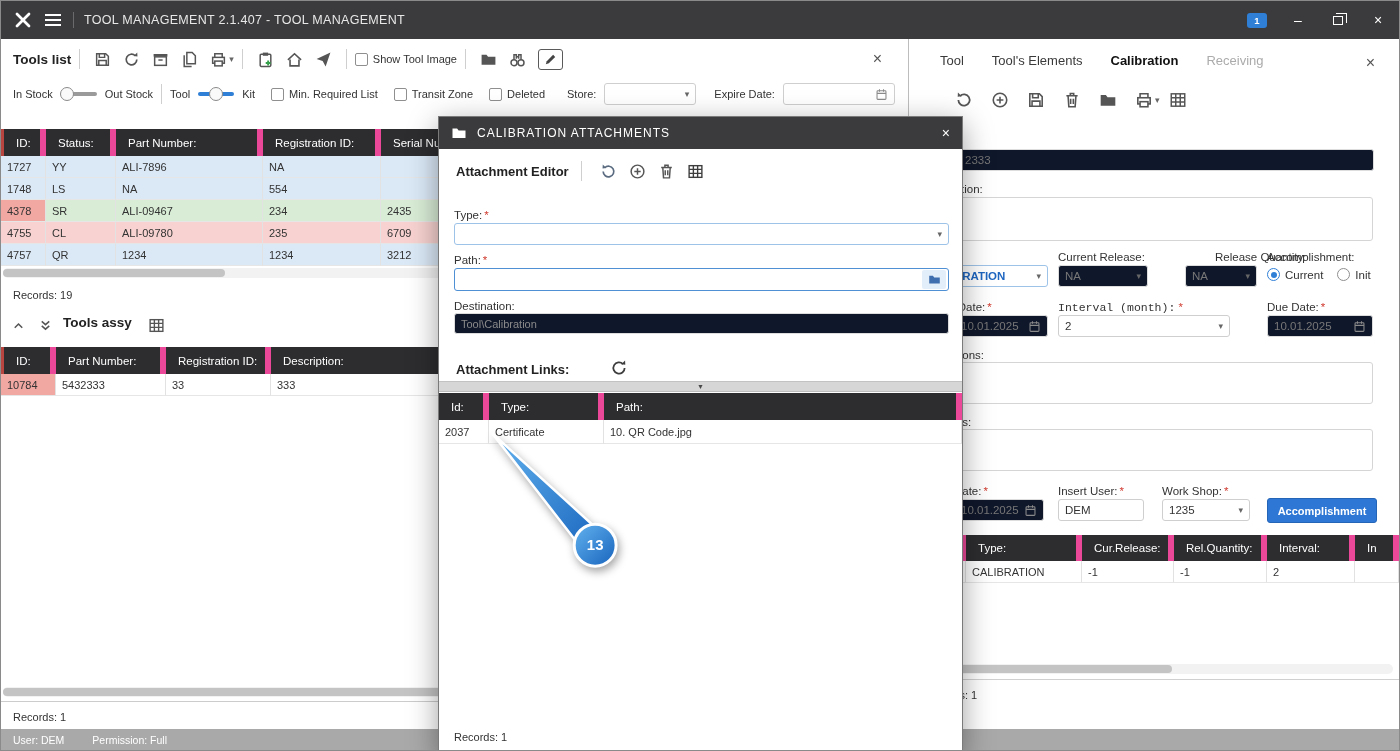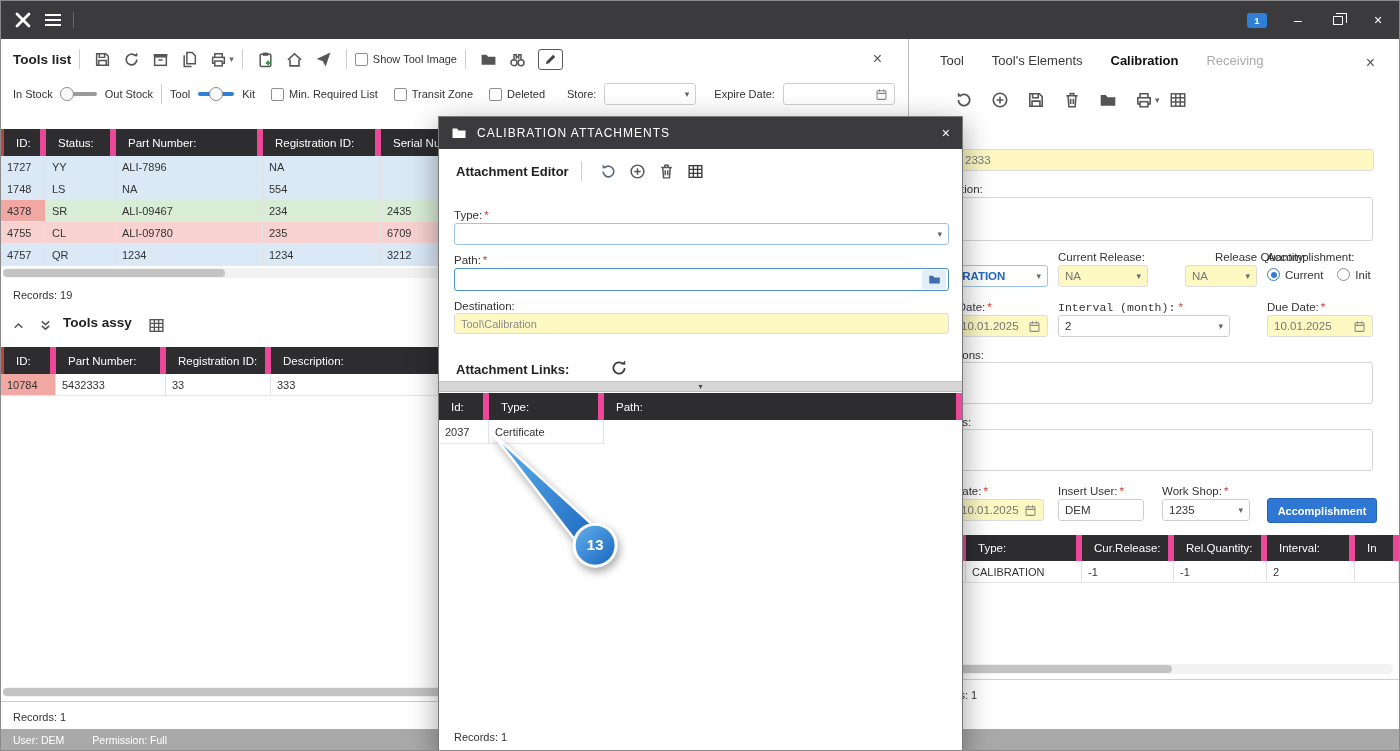--- a/index.html
+++ b/index.html
@@ -51,21 +51,21 @@
   .t4 .k1{width:50px;}.t4 .k2{width:115px;}.t4 .k3{flex:1;}
 
   .sb{position:absolute;background:#f2f2f2;border-radius:5px;}
   .sb .th{position:absolute;top:1px;bottom:1px;background:#c4c4c4;border-radius:4px;cursor:pointer;}
   .records{font-size:11px;color:#333;}
 
   
   .lbl{position:absolute;font-size:11.5px;color:#333;white-space:nowrap;}
   .req{color:#d03b30;margin-left:2px;}
   .field{position:absolute;border:1px solid #cfcfcf;border-radius:3px;background:#fff;height:22px;display:flex;align-items:center;padding:0 6px;font-size:11.5px;color:#333;cursor:pointer;overflow:hidden;white-space:nowrap;}
-  .field.dis{background:#fef9c3;color:#777;border-color:#dddddd;cursor:default;}
+  .field.dis{background:#0f172a;color:#777;border-color:#dddddd;cursor:default;}
   .field .spacer{margin-left:auto;}
   .field .cal{width:13px;height:13px;color:#8a8a8a;flex:0 0 auto;}
   .ta{position:absolute;border:1px solid #d5d5d5;border-radius:3px;background:#fff;cursor:text;}
   .rd{width:13px;height:13px;border:1px solid #8f8f8f;border-radius:50%;background:#fff;display:inline-block;position:relative;flex:0 0 auto;cursor:pointer;}
   .rd.on{border-color:#2f7fd6;}
   .rd.on::after{content:"";position:absolute;inset:2.5px;background:#2f7fd6;border-radius:50%;}
 
   
   .tabs{position:absolute;top:14px;left:30px;display:flex;gap:28px;font-size:13px;color:#3a3a3a;}
   .tab{cursor:pointer;}
@@ -200,20 +200,21 @@
   <div class="titlebar">
     <svg class="logo">
         <use href="#i-wrench"></use>
       </svg>
     <div class="burger">
         <i></i>
         <i></i>
         <i></i>
       </div>
     <div class="tb-sep"></div>
+    <span class="tb-title">TOOL MANAGEMENT 2.1.407 - TOOL MANAGEMENT</span>
     <div class="tb-right">
       <span class="notif">1</span>
       <span class="wbtn">–</span>
       <span class="wbtn">
           <span class="maxbox"></span>
         </span>
       <span class="wbtn">×</span>
     </div>
   </div>
 
@@ -601,20 +602,21 @@
 
     <div class="t4" style="position:absolute;top:276px;left:0;right:0;">
       <div class="grid-hd" style="height:27px;">
         <div class="hc k1">Id:</div>
         <div class="hc k2">Type:</div>
         <div class="hc k3">Path:</div>
       </div>
       <div class="grid-row" style="height:24px;">
         <div class="c k1">2037</div>
         <div class="c k2">Certificate</div>
+        <div class="c k3">10. QR Code.jpg</div>
       </div>
     </div>
 
     <span class="records" style="position:absolute;bottom:12px;left:15px;">Records: 1</span>
   </div>
 
   <svg class="overlay" viewBox="0 0 1400 751">
     <defs>
       <linearGradient id="agrad" x1="0" y1="0" x2="1" y2="1">
         <stop offset="0" stop-color="#63b2ee"></stop>

